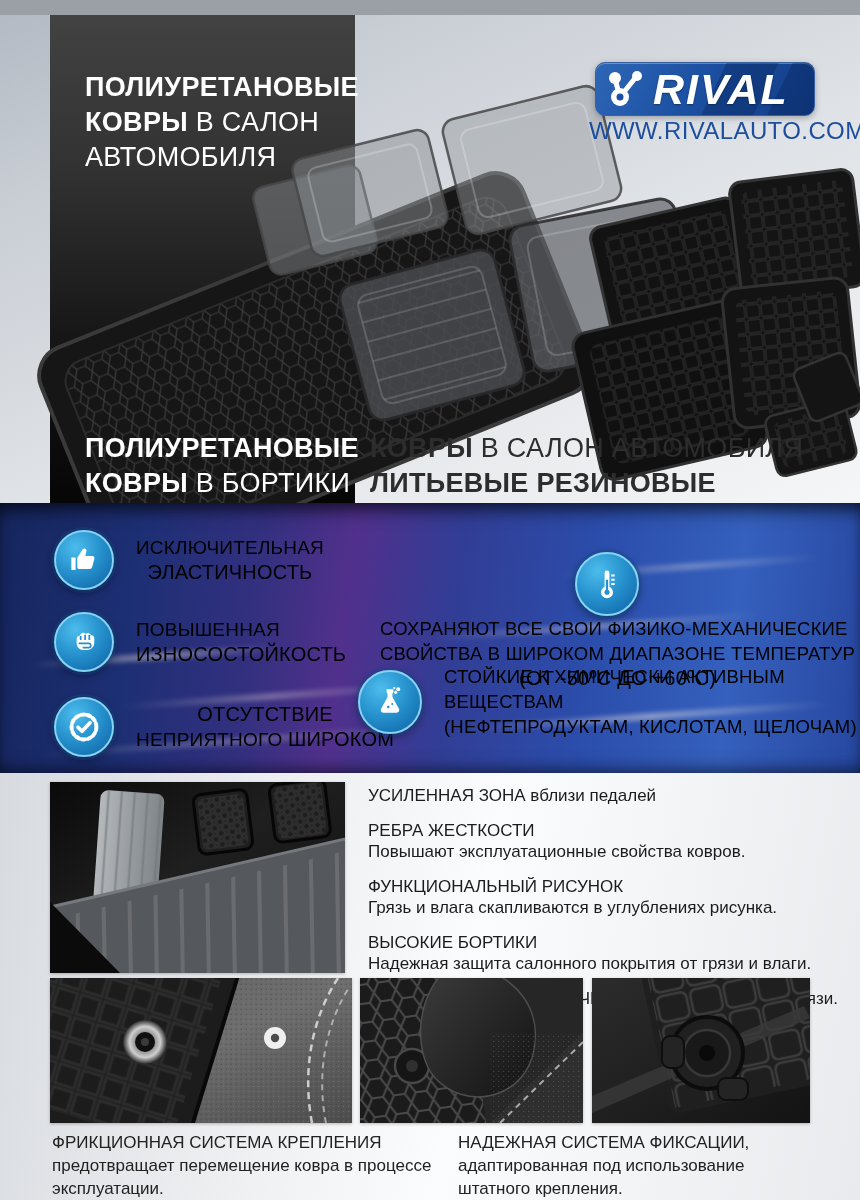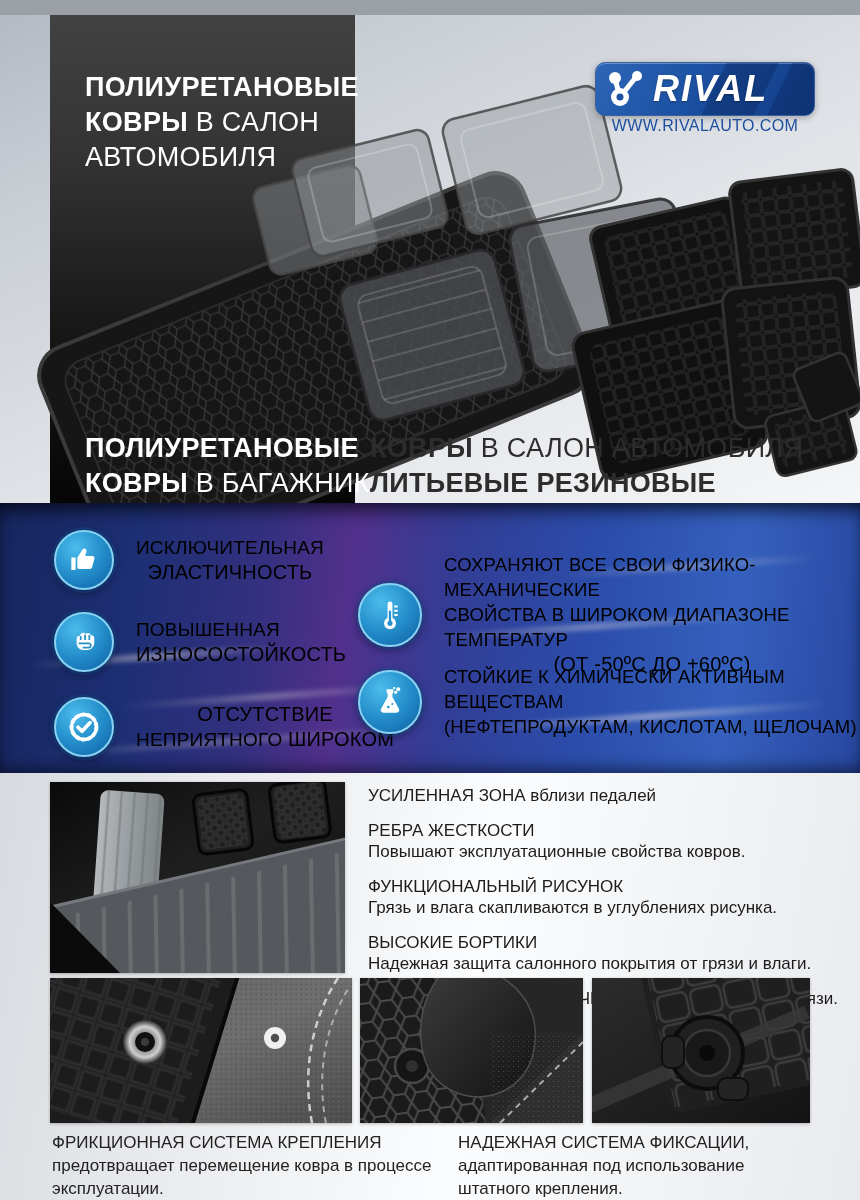--- a/index.html
+++ b/index.html
@@ -20,43 +20,43 @@
   .hl-trunk{left:85px;top:416px;color:#fff;}
   .hl-rubber{left:370px;top:416px;color:#2d2d2d;}
 
   .logo{position:absolute;left:595px;top:47px;width:218px;height:52px;border-radius:10px;overflow:hidden;
         background:linear-gradient(120deg,#2e66b6 0%,#1c50a2 45%,#123c85 100%);
         border:1px solid #39609f;box-shadow:inset 0 1px 0 rgba(255,255,255,.3),0 2px 6px rgba(0,0,0,.28);
         display:flex;align-items:center;}
   .logo .stripe{position:absolute;top:-8px;bottom:-8px;width:52px;background:rgba(8,36,92,.38);transform:skewX(-26deg);}
   .logo .s1{left:118px;} .logo .s2{left:184px;}
   .logo-mark{position:relative;margin-left:9px;flex:0 0 auto;}
-  .logo-word{position:relative;color:#fff;font-weight:700;font-style:italic;font-size:36px;
+  .logo-word{position:relative;color:#fff;font-weight:700;font-style:italic;font-size:43px;
              letter-spacing:2px;margin-left:4px;text-shadow:0 1px 2px rgba(0,0,0,.35);}
   .website{position:absolute;left:589px;top:102px;width:232px;text-align:center;
-           color:#1d4e9e;font-size:16px;letter-spacing:.4px;}
+           color:#1d4e9e;font-size:24px;letter-spacing:.4px;}
 
   
   .band{position:absolute;left:0;top:488px;width:860px;height:270px;overflow:hidden;color:#fff;
     background:linear-gradient(97deg,#16265e 0%,#1d2f74 16%,#33307f 30%,#51308c 40%,#323d95 52%,#2b4dab 68%,#3560bd 84%,#2747a0 100%);
     box-shadow:inset 0 14px 18px -8px rgba(0,0,5,.75), inset 0 -12px 16px -8px rgba(0,0,10,.55);}
   .streak{position:absolute;height:7px;border-radius:4px;filter:blur(2px);opacity:.45;
     background:linear-gradient(90deg,transparent,rgba(255,240,230,.95),transparent);transform:rotate(-4deg);}
   .st1{left:30px;top:150px;width:250px;} .st2{left:120px;top:190px;width:300px;opacity:.3;}
   .st3{left:430px;top:120px;width:330px;opacity:.35;} .st4{left:470px;top:210px;width:360px;}
   .st5{left:560px;top:60px;width:260px;opacity:.3;} .st6{left:40px;top:235px;width:380px;opacity:.25;}
 
   .feat{position:absolute;display:flex;align-items:center;}
   .ficon{width:56px;height:56px;border-radius:50%;flex:0 0 auto;display:flex;align-items:center;justify-content:center;
     background:radial-gradient(circle at 35% 28%,#4cbcec 0%,#2590cc 48%,#0e5fa2 100%);
     border:2px solid #86d3f2;box-shadow:0 0 0 3px rgba(18,80,140,.35),0 3px 8px rgba(0,0,20,.45);}
   .ftext{margin-left:22px;font-size:19px;line-height:25px;letter-spacing:.2px;}
   .ftext .fb{font-weight:400;font-size:20px;text-align:center;}
   .f-left1{left:54px;top:515px;} .f-left2{left:54px;top:597px;} .f-left3{left:54px;top:682px;}
-  .f-right1{left:358px;top:537px;} .f-right2{left:358px;top:649px;}
+  .f-right1{left:358px;top:537px;flex-direction:column;} .f-right2{left:358px;top:649px;}
   .f-right1 .ficon,.f-right2 .ficon{width:60px;height:60px;}
   .f-right1 .ftext,.f-right2 .ftext{font-size:18.5px;line-height:25px;}
 
   
   .photo{position:absolute;overflow:hidden;box-shadow:0 1px 3px rgba(0,0,0,.25);}
   .photo-pedals{left:50px;top:767px;width:295px;height:191px;}
   .details{position:absolute;left:368px;top:758px;width:478px;color:#1c1c1c;font-size:17px;line-height:21px;}
   .ditem{margin-top:14px;}
   .ditem:first-child{margin-top:12px;}
   .ditem .dtitle{white-space:pre-wrap;}
@@ -147,21 +147,21 @@
     </svg>
 
     <div class="hl hl-salon">
       <div><span class="b">ПОЛИУРЕТАНОВЫЕ</span></div>
       <div><span class="b">КОВРЫ</span><span> В САЛОН</span></div>
       <div><span>АВТОМОБИЛЯ</span></div>
     </div>
 
     <div class="hl hl-trunk">
       <div><span class="b">ПОЛИУРЕТАНОВЫЕ</span></div>
-      <div><span class="b">КОВРЫ</span><span> В БАГАЖНИК</span></div>
+      <div><span class="b">КОВРЫ</span><span> В БОРТИКИ</span></div>
     </div>
 
     <div class="hl hl-rubber">
       <div><span class="b">КОВРЫ</span><span> В САЛОН АВТОМОБИЛЯ</span></div>
       <div><span class="b">ЛИТЬЕВЫЕ РЕЗИНОВЫЕ</span></div>
     </div>
 
     <div class="logo">
       <div class="stripe s1"></div>
       <div class="stripe s2"></div>

